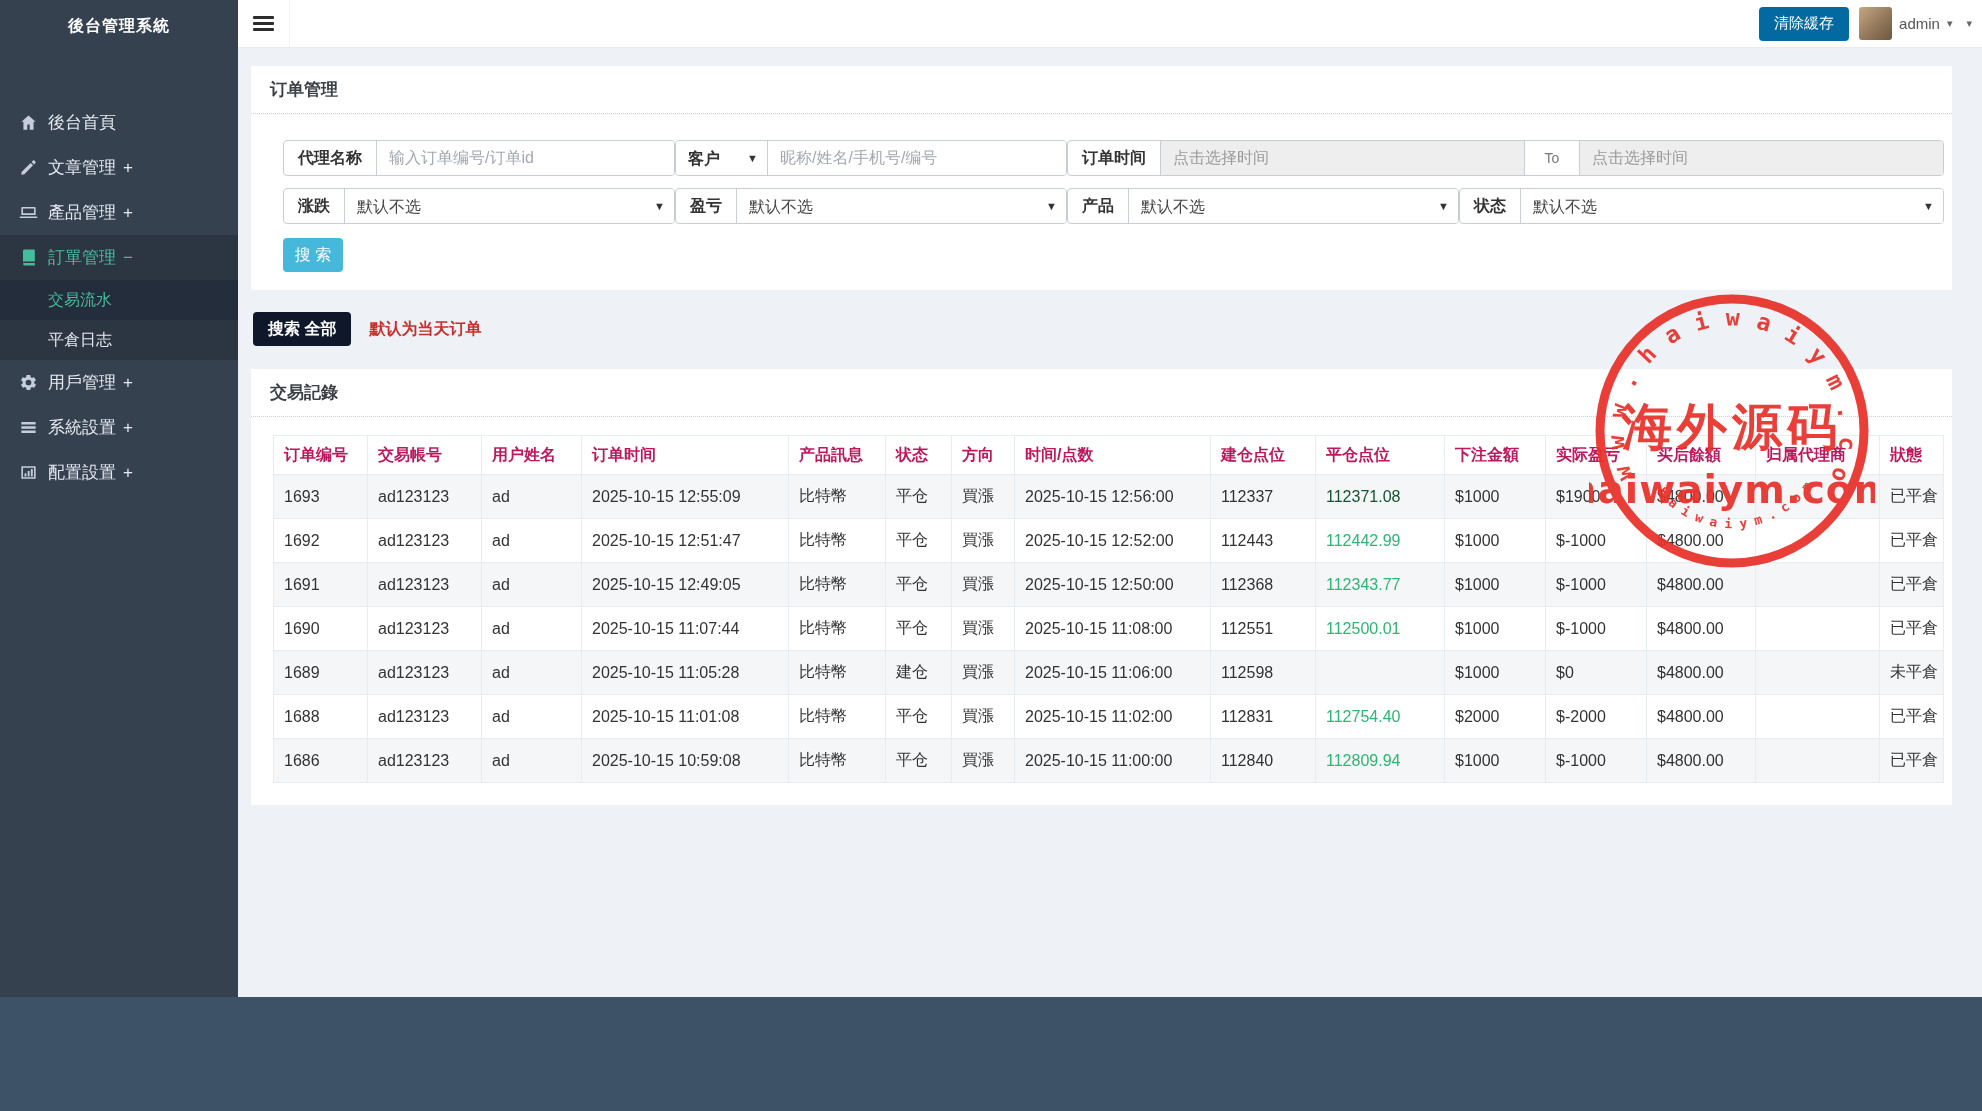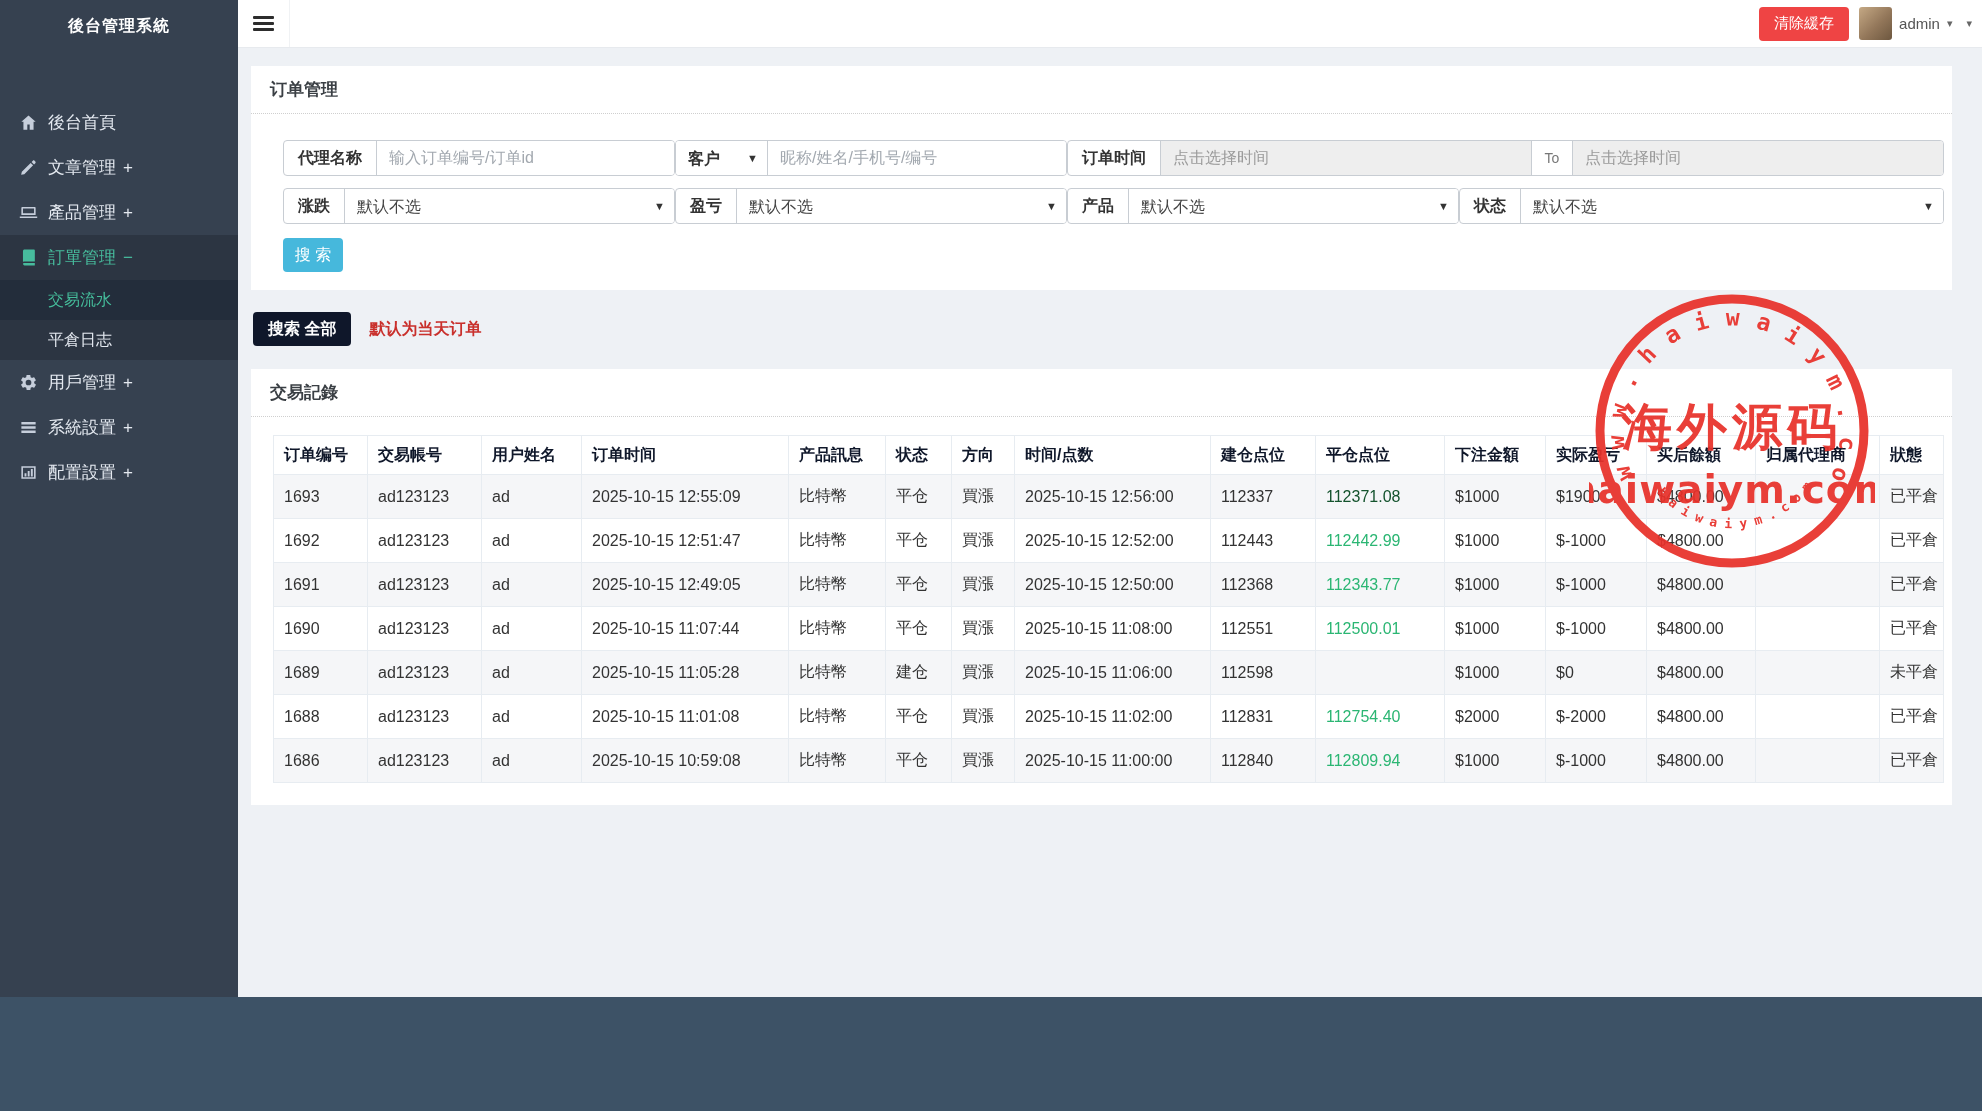--- a/index.html
+++ b/index.html
@@ -27,21 +27,21 @@
   .submenu-item { height:40px; line-height:40px; padding-left:48px; color:#e4e9f0; font-size:16px; cursor:pointer; }
   .submenu-item.active { background:#232d3b; color:#45bd9b; }
 
   
   .topbar { position:absolute; left:238px; top:0; right:0; height:48px; background:#fff;
             border-bottom:1px solid #e7eaee; z-index:4; display:flex; align-items:center; }
   .burger-box { width:52px; height:100%; border-right:1px solid #f0f2f4; display:flex; align-items:center; justify-content:center; cursor:pointer; }
   .burger { width:21px; }
   .burger span { display:block; height:3px; background:#2d2d2d; border-radius:1px; margin:3px 0; }
   .topbar-right { margin-left:auto; display:flex; align-items:center; gap:10px; padding-right:10px; }
-  .btn-clear { background:#ef4444; color:#fff; border:none; border-radius:4px; height:34px;
+  .btn-clear { background:#0369a1; color:#fff; border:none; border-radius:4px; height:34px;
                padding:0 15px; font-size:15px; font-family:inherit; cursor:pointer; }
   .user-box { display:flex; align-items:center; gap:7px; cursor:pointer; }
   .avatar { width:33px; height:33px; border-radius:3px;
             background:linear-gradient(135deg,#c5a985 0%,#93775a 55%,#6d573f 100%); }
   .user-name { font-size:15px; color:#555; }
   .caret { font-size:11px; color:#666; }
   .caret.outer { margin-left:4px; }
 
   
   .content { position:absolute; left:238px; top:48px; right:0; height:949px; background:#eef1f5; overflow:hidden; }
@@ -60,21 +60,21 @@
   .g3 { flex:1; }
   .g-half { width:392px; }
   .g-last { flex:1; }
   .g-label { display:flex; align-items:center; padding:0 14px; font-size:16px; font-weight:bold;
              color:#333; border-right:1px solid #c8cdd3; white-space:nowrap; }
   .g-input { flex:1; border:none; outline:none; font-size:16px; padding:0 12px; color:#555;
              font-family:inherit; min-width:0; background:#fff; }
   .g-input::placeholder { color:#a2a8af; }
   .g-input.gray { background:#eee; color:#999; }
   .g-input.gray::placeholder { color:#9b9b9b; }
-  .to-cell { width:42px; display:flex; align-items:center; justify-content:center;
+  .to-cell { width:56px; display:flex; align-items:center; justify-content:center;
              font-size:14px; color:#777; border-left:1px solid #c8cdd3; border-right:1px solid #c8cdd3; background:#fff; }
   .select-wrap { position:relative; display:flex; flex:1; min-width:0; }
   .select-wrap select { appearance:none; -webkit-appearance:none; border:none; outline:none; width:100%;
                         font-size:16px; color:#444; padding:0 26px 0 12px; background:#fff; font-family:inherit; cursor:pointer; }
   .select-wrap .sel-caret { position:absolute; right:9px; top:50%; transform:translateY(-52%);
                             font-size:11px; color:#333; pointer-events:none; }
   .select-wrap.label-sel { flex:0 0 92px; border-right:1px solid #c8cdd3; }
   .select-wrap.label-sel select { font-weight:bold; color:#333; }
   .btn-search { margin-top:14px; background:#46b8dc; color:#fff; border:none; border-radius:4px;
                 height:34px; width:60px; font-size:16px; cursor:pointer; font-family:inherit; }
@@ -83,21 +83,21 @@
   .actions-row { display:flex; align-items:center; margin:22px 30px 0 15px; height:34px; gap:18px; }
   .btn-search-all { background:#0f172a; color:#fff; border:none; border-radius:4px; height:34px;
                     padding:0 15px; font-size:16px; font-weight:bold; cursor:pointer; font-family:inherit; }
   .hint-text { color:#c9302c; font-size:16px; font-weight:bold; }
 
   
   .panel2 { margin-top:23px; padding-bottom:22px; }
   .table-wrap { padding:18px 8px 0 22px; }
   table { width:100%; border-collapse:collapse; table-layout:fixed; }
   th,td { border:1px solid #e7ecf1; font-size:16px; text-align:left; padding:0 10px; overflow:hidden; white-space:nowrap; }
-  th { height:39px; font-weight:bold; color:#0f172a; background:#fff; }
+  th { height:39px; font-weight:bold; color:#be185d; background:#fff; }
   td { height:44px; color:#333; }
   tbody tr:nth-child(odd) td { background:#f5f6f8; }
   td.red { color:#14532d; }
   td.green { color:#2bb673; }
 
   
   .watermark { position:absolute; left:1589px; top:288px; width:286px; height:286px;
                z-index:50; pointer-events:none; opacity:0.93; }
   .wm-ring-text { font-family:"DejaVu Sans Mono","Liberation Mono",monospace; font-weight:bold; }
   .wm-center { font-family:"Liberation Serif","DejaVu Serif",serif; font-weight:bold; }

